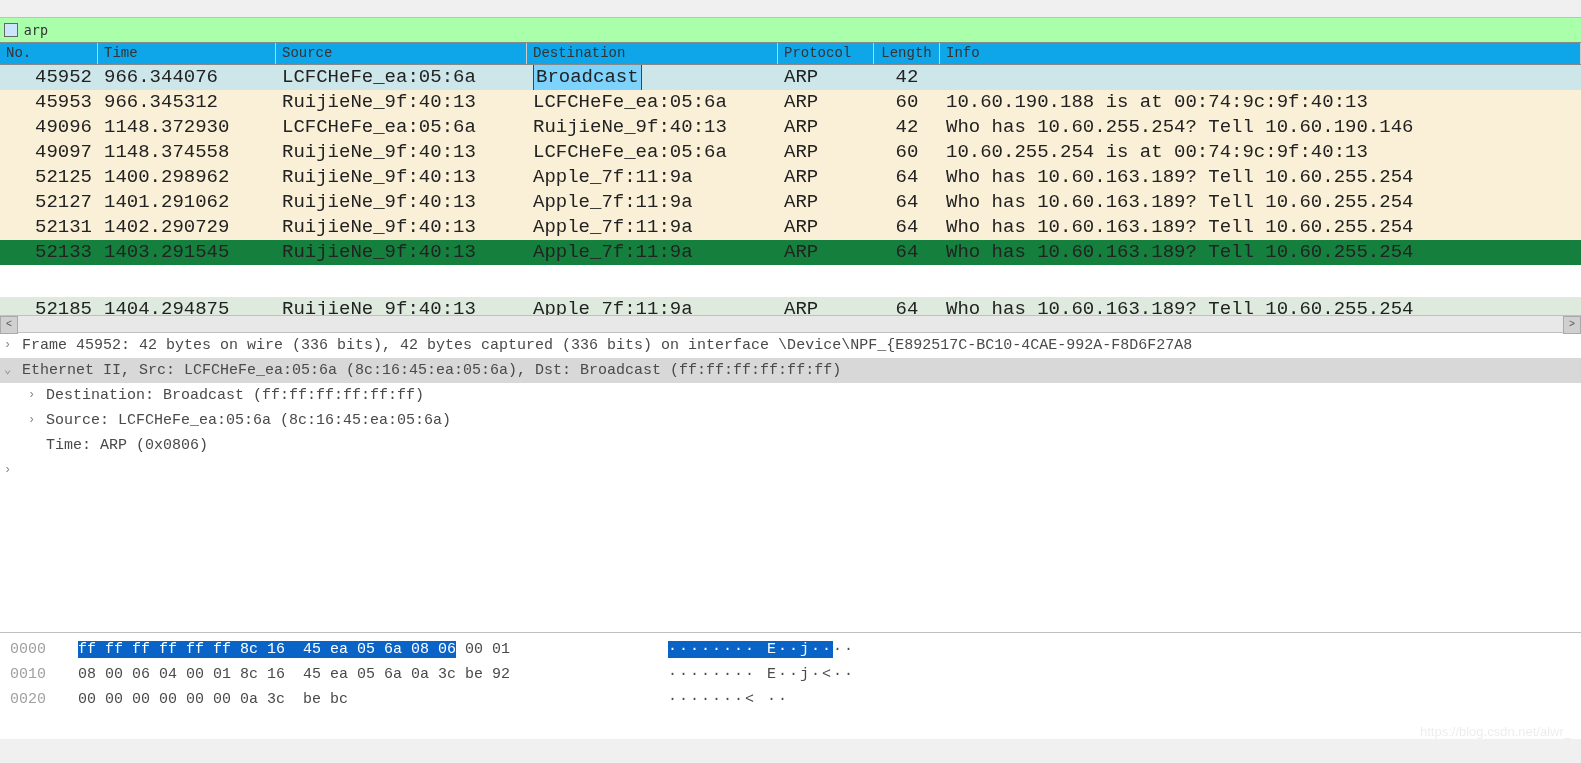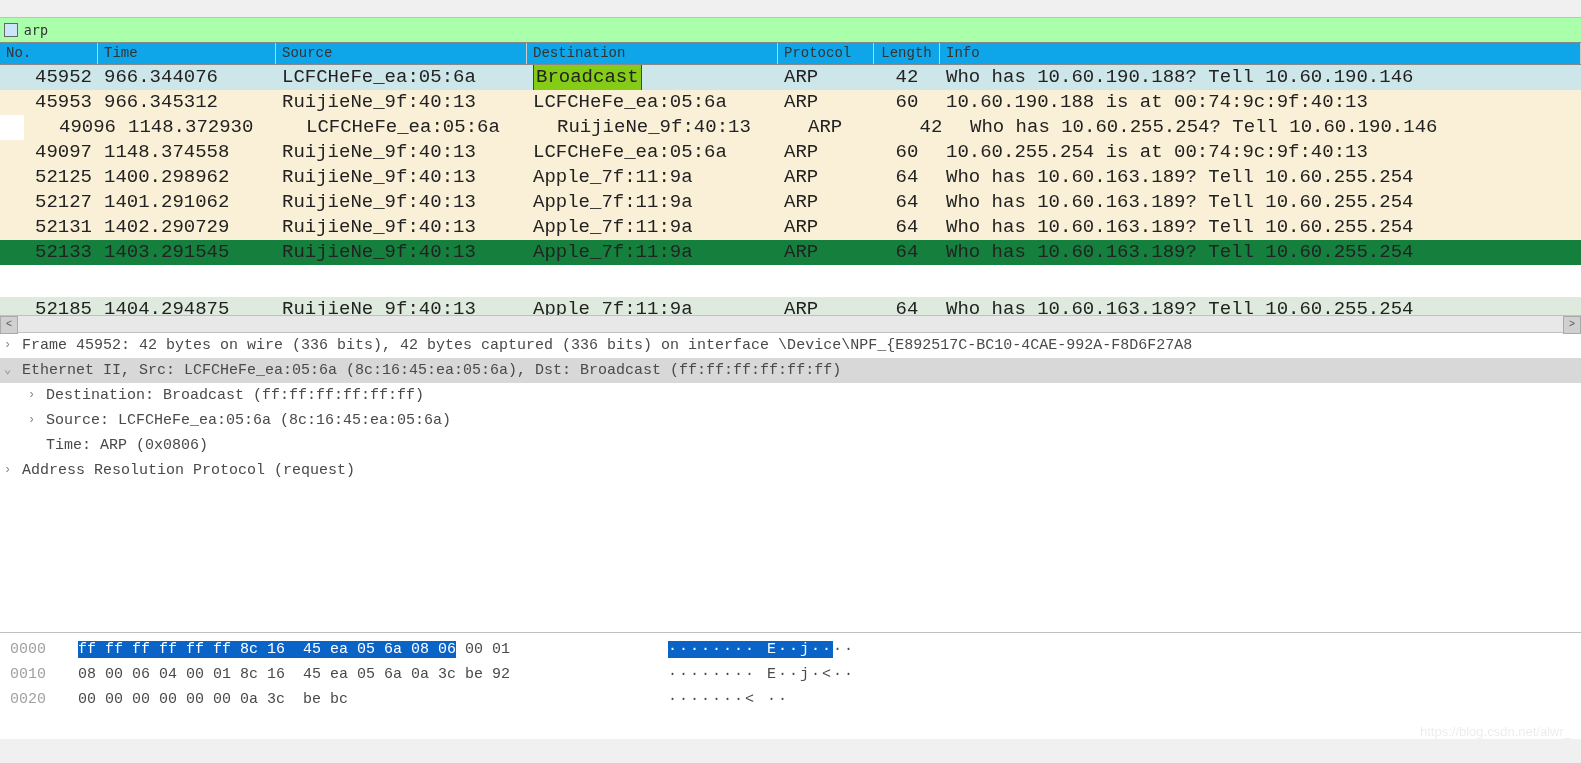--- a/index.html
+++ b/index.html
@@ -78,21 +78,21 @@
   line-height: 25px;
   font-size: 19px;
   color: #222;
 }
 .packet-row > div {
   padding: 0 6px;
   white-space: nowrap;
   overflow: hidden;
 }
 .packet-row .col-no { text-align: right; }
-.row-sel .col-dst span { border: 1px solid #444; background: #84cc16; padding: 10px 2px;}
+.row-sel .col-dst span { border: 1px solid #444; background: #7dd3fc; padding: 10px 2px;}
 .packet-hscroll {
   height: 18px;
   background: #e8e8e8;
   border-top: 1px solid #c0c0c0;
   border-bottom: 1px solid #c0c0c0;
   position: relative;
 }
 .hscroll-btn {
   width: 18px; height: 18px;
   background: #d0d0d0;
@@ -177,32 +177,31 @@
 </div>
 
 <div class="packet-list" id="packet-list">
     <div class="packet-row row-sel" style="background: rgb(205, 230, 233);">
       <div class="col-no">45952</div>
       <div class="col-time">966.344076</div>
       <div class="col-src">LCFCHeFe_ea:05:6a</div>
       <div class="col-dst"><span>Broadcast</span></div>
       <div class="col-proto">ARP</div>
       <div class="col-len">42</div>
-      <div class="col-info">Who has 10.60.190.188? Tell 10.60.190.146</div>
     </div>
     <div class="packet-row" style="background: rgb(250, 240, 215);">
       <div class="col-no">45953</div>
       <div class="col-time">966.345312</div>
       <div class="col-src">RuijieNe_9f:40:13</div>
       <div class="col-dst"><span>LCFCHeFe_ea:05:6a</span></div>
       <div class="col-proto">ARP</div>
       <div class="col-len">60</div>
       <div class="col-info">10.60.190.188 is at 00:74:9c:9f:40:13</div>
     </div>
-    <div class="packet-row" style="background: rgb(250, 240, 215); margin-left: 24px;">
+    <div class="packet-row" style="background: rgb(250, 240, 215);">
       <div class="col-no">49096</div>
       <div class="col-time">1148.372930</div>
       <div class="col-src">LCFCHeFe_ea:05:6a</div>
       <div class="col-dst"><span>RuijieNe_9f:40:13</span></div>
       <div class="col-proto">ARP</div>
       <div class="col-len">42</div>
       <div class="col-info">Who has 10.60.255.254? Tell 10.60.190.146</div>
     </div>
     <div class="packet-row" style="background: rgb(250, 240, 215);">
       <div class="col-no">49097</div>
@@ -280,21 +279,20 @@
     </div>
     <div class="tree-row lvl1">
       <span class="tree-arrow">›</span>
       <span>Source: LCFCHeFe_ea:05:6a (8c:16:45:ea:05:6a)</span>
     </div>
     <div class="tree-row lvl1-noarrow">
       <span>Time: ARP (0x0806)</span>
     </div>
     <div class="tree-row">
       <span class="tree-arrow">›</span>
-      <span>Address Resolution Protocol (request)</span>
     </div>
   </div>
 
 <div class="hex-pane" id="hex-pane">
     <div class="hex-row">
       <div class="hex-offset">0000</div>
       <div class="hex-bytes"><span class="hex-hl">ff ff ff ff ff ff 8c 16  45 ea 05 6a 08 06</span> 00 01</div>
       <div class="hex-ascii"><span class="hex-hl">········ E··j··</span>··</div>
     </div>
     <div class="hex-row">

